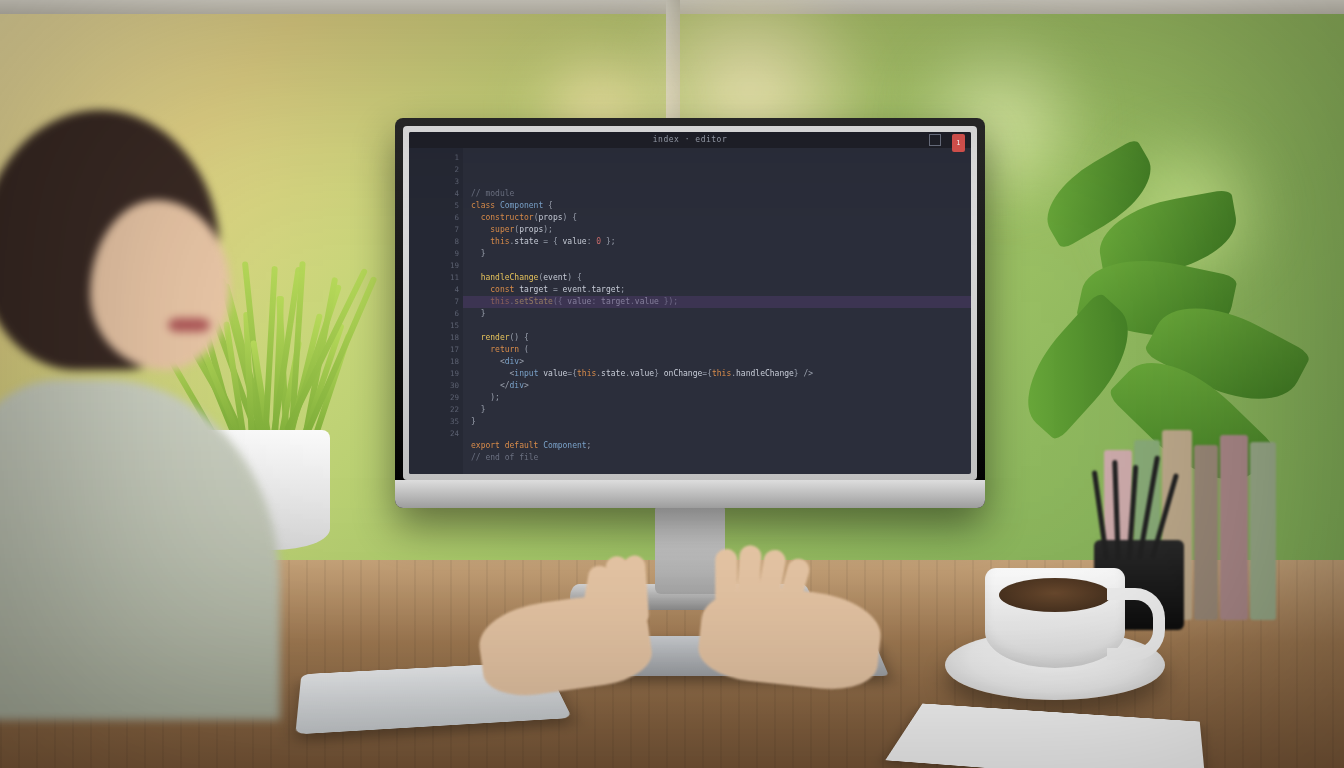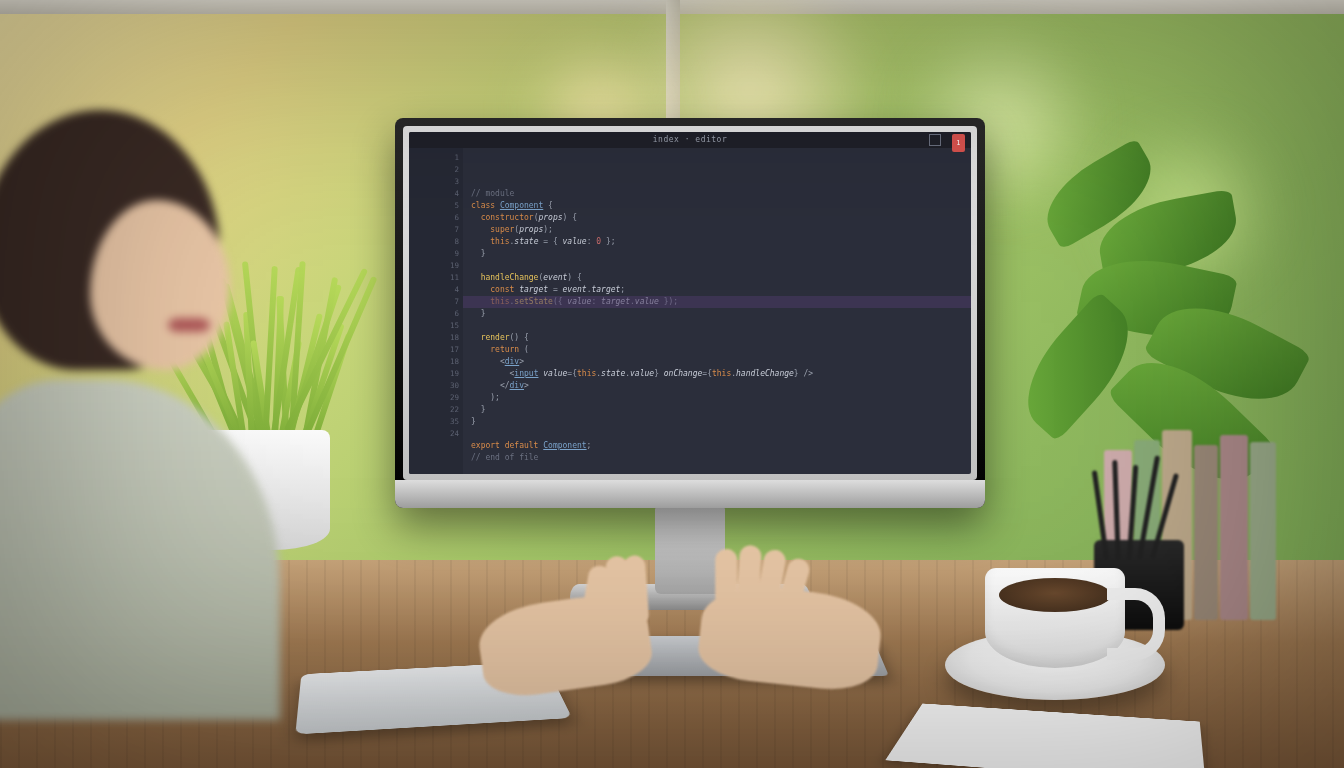--- a/index.html
+++ b/index.html
@@ -49,23 +49,23 @@
   .gutter{width:54px;background:#262935;color:#5b6070;font-size:7.5px;line-height:12px;text-align:right;padding:4px 4px 0 0;box-sizing:border-box;}
   .gutter div{height:12px;}
   .code{flex:1;padding:4px 6px 0 8px;font-size:8px;line-height:12px;white-space:pre;color:#c8cdd8;position:relative;}
   .code .ln{height:12px;}
   .hl-line{position:absolute;left:0;right:0;height:12px;background:#4a3a66;opacity:0.55;}
   .kw{color:#d98c4a;}
   .fn{color:#e6c35c;}
   .num{color:#c76b6b;}
   .cm{color:#6b7080;}
   .pn{color:#9aa0ad;}
-  .id{color:#c8cdd8;font-style:italic;}
+  .id{color:#c8cdd8;}
   .op{color:#9aa0ad;}
-  .ty{color:#7aa2c9;text-decoration:underline;}
+  .ty{color:#7aa2c9;}
 
   
   .person{position:absolute;left:-80px;top:80px;width:380px;height:640px;filter:blur(4px);}
   .hair{position:absolute;left:60px;top:30px;width:240px;height:260px;background:#3a2a24;border-radius:50% 50% 40% 40%/55% 55% 45% 45%;}
   .face{position:absolute;left:170px;top:120px;width:140px;height:170px;background:#e9c6a6;border-radius:48% 52% 46% 54%/55% 52% 48% 45%;}
   .lips{position:absolute;left:248px;top:238px;width:42px;height:14px;background:#b05a5a;border-radius:10px/7px;}
   .shoulder{position:absolute;left:0;top:300px;width:360px;height:340px;background:linear-gradient(#cdd2c4,#a9af9d);border-radius:38% 48% 0 0/70% 60% 0 0;}
 
   
   .keyboard{position:absolute;left:520px;top:620px;width:360px;height:70px;background:linear-gradient(#cfd2d6,#9ea1a5);border-radius:6px;transform:perspective(600px) rotateX(55deg);box-shadow:0 10px 18px rgba(0,0,0,0.35);}

